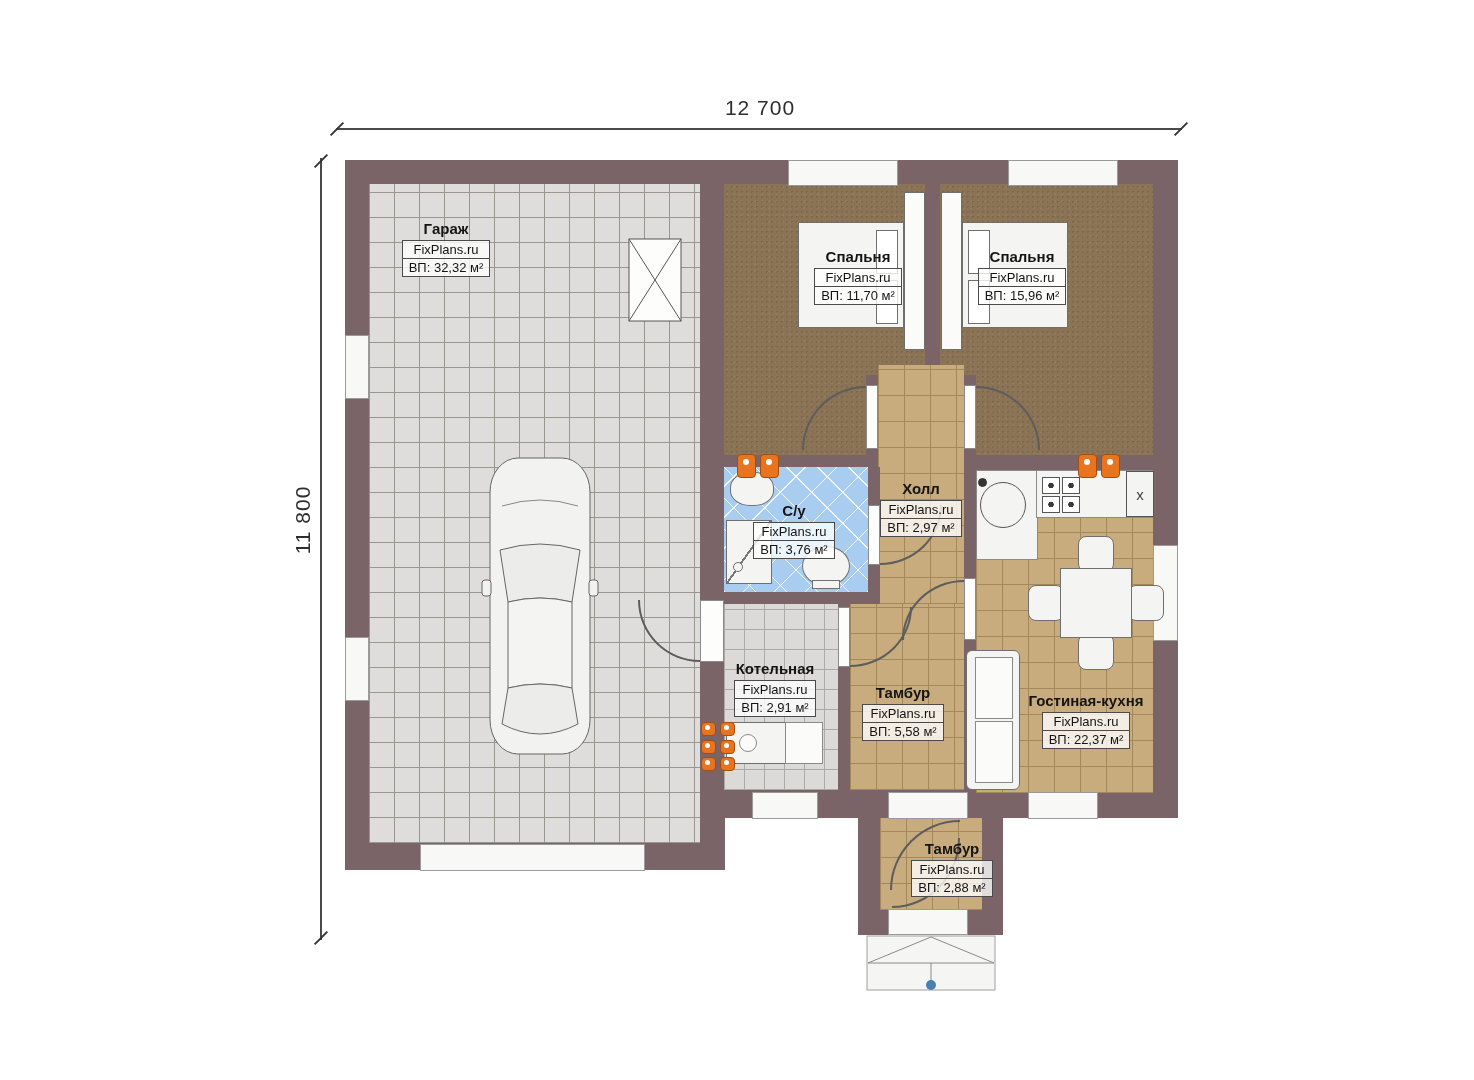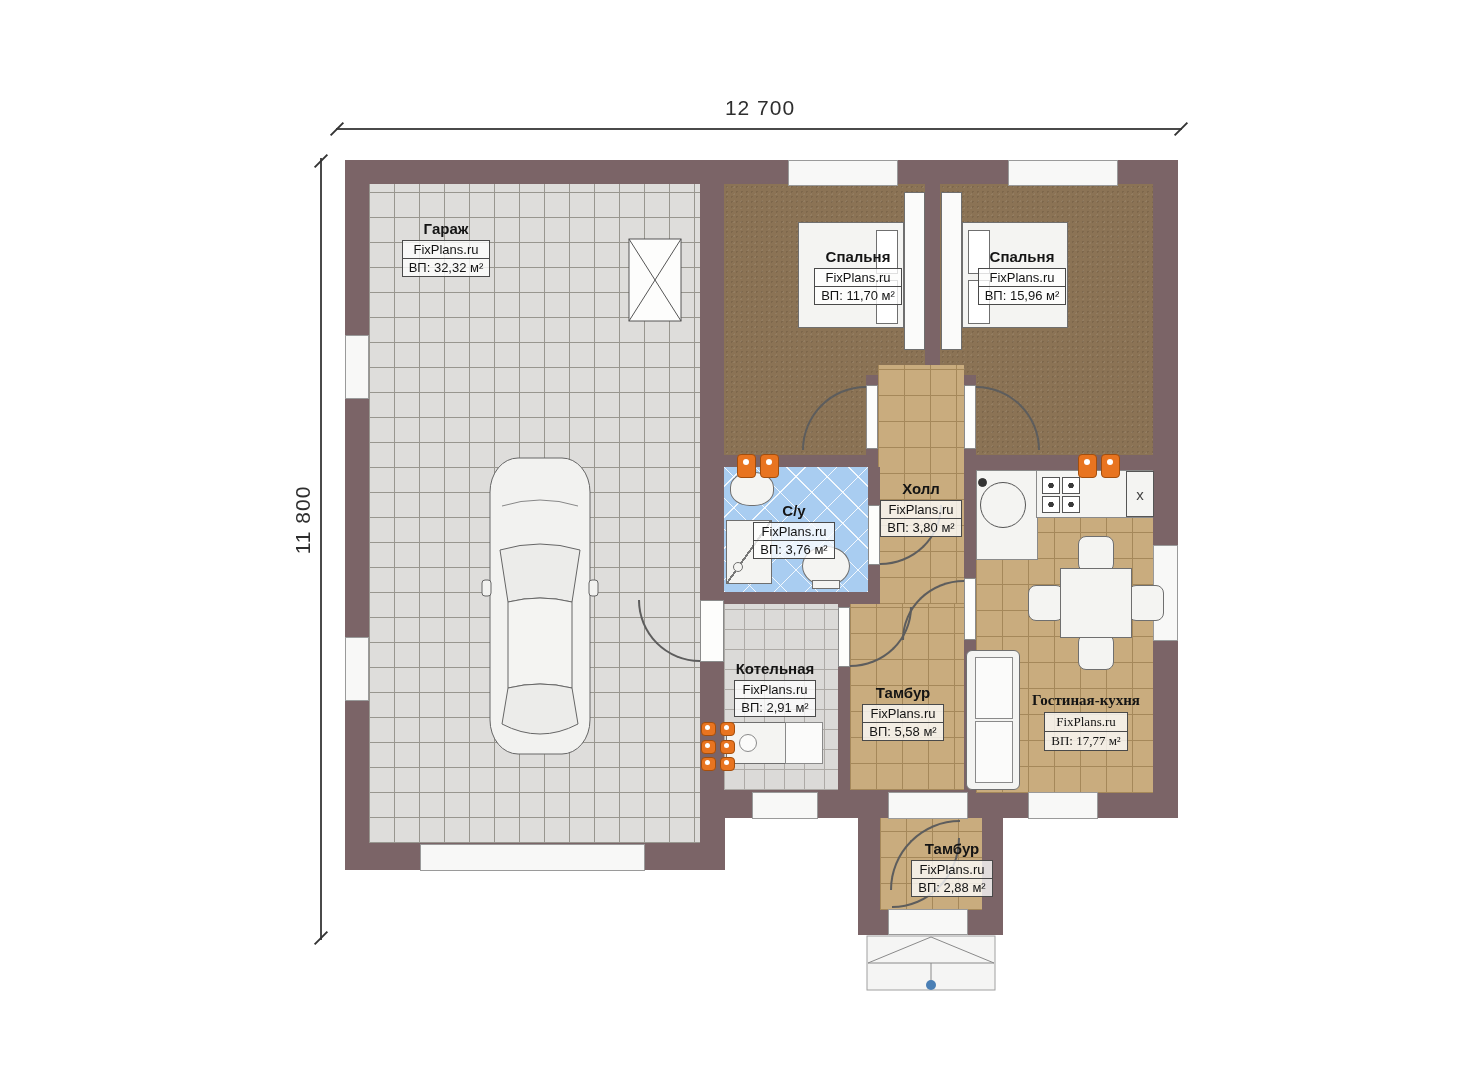--- a/index.html
+++ b/index.html
@@ -221,36 +221,36 @@
       <div class="ar">ВП: 15,96 м²</div></div>
   </div>
   <div class="rlabel" style="left:744px;top:502px;width:100px;">
     <div class="nm">С/у</div>
     <div class="bx"><div class="wm">FixPlans.ru</div>
       <div class="ar">ВП: 3,76 м²</div></div>
   </div>
   <div class="rlabel" style="left:876px;top:480px;width:90px;">
     <div class="nm">Холл</div>
     <div class="bx"><div class="wm">FixPlans.ru</div>
-      <div class="ar">ВП: 3,80 м²</div></div>
+      <div class="ar">ВП: 2,97 м²</div></div>
   </div>
   <div class="rlabel" style="left:722px;top:660px;width:106px;text-align:center;">
     <div class="nm">Котельная</div>
     <div class="bx"><div class="wm">FixPlans.ru</div>
       <div class="ar">ВП: 2,91 м²</div></div>
   </div>
   <div class="rlabel" style="left:856px;top:684px;width:94px;">
     <div class="nm">Тамбур</div>
     <div class="bx"><div class="wm">FixPlans.ru</div>
       <div class="ar">ВП: 5,58 м²</div></div>
   </div>
-  <div class="rlabel" style="left:1028px;top:692px;width:116px;font-family:Liberation Serif, serif;">
+  <div class="rlabel" style="left:1028px;top:692px;width:116px;">
     <div class="nm">Гостиная-кухня</div>
     <div class="bx"><div class="wm">FixPlans.ru</div>
-      <div class="ar">ВП: 17,77 м²</div></div>
+      <div class="ar">ВП: 22,37 м²</div></div>
   </div>
   <div class="rlabel" style="left:904px;top:840px;width:96px;">
     <div class="nm">Тамбур</div>
     <div class="bx"><div class="wm">FixPlans.ru</div>
       <div class="ar">ВП: 2,88 м²</div></div>
   </div>
 
 </div>
 
 </body></html>

